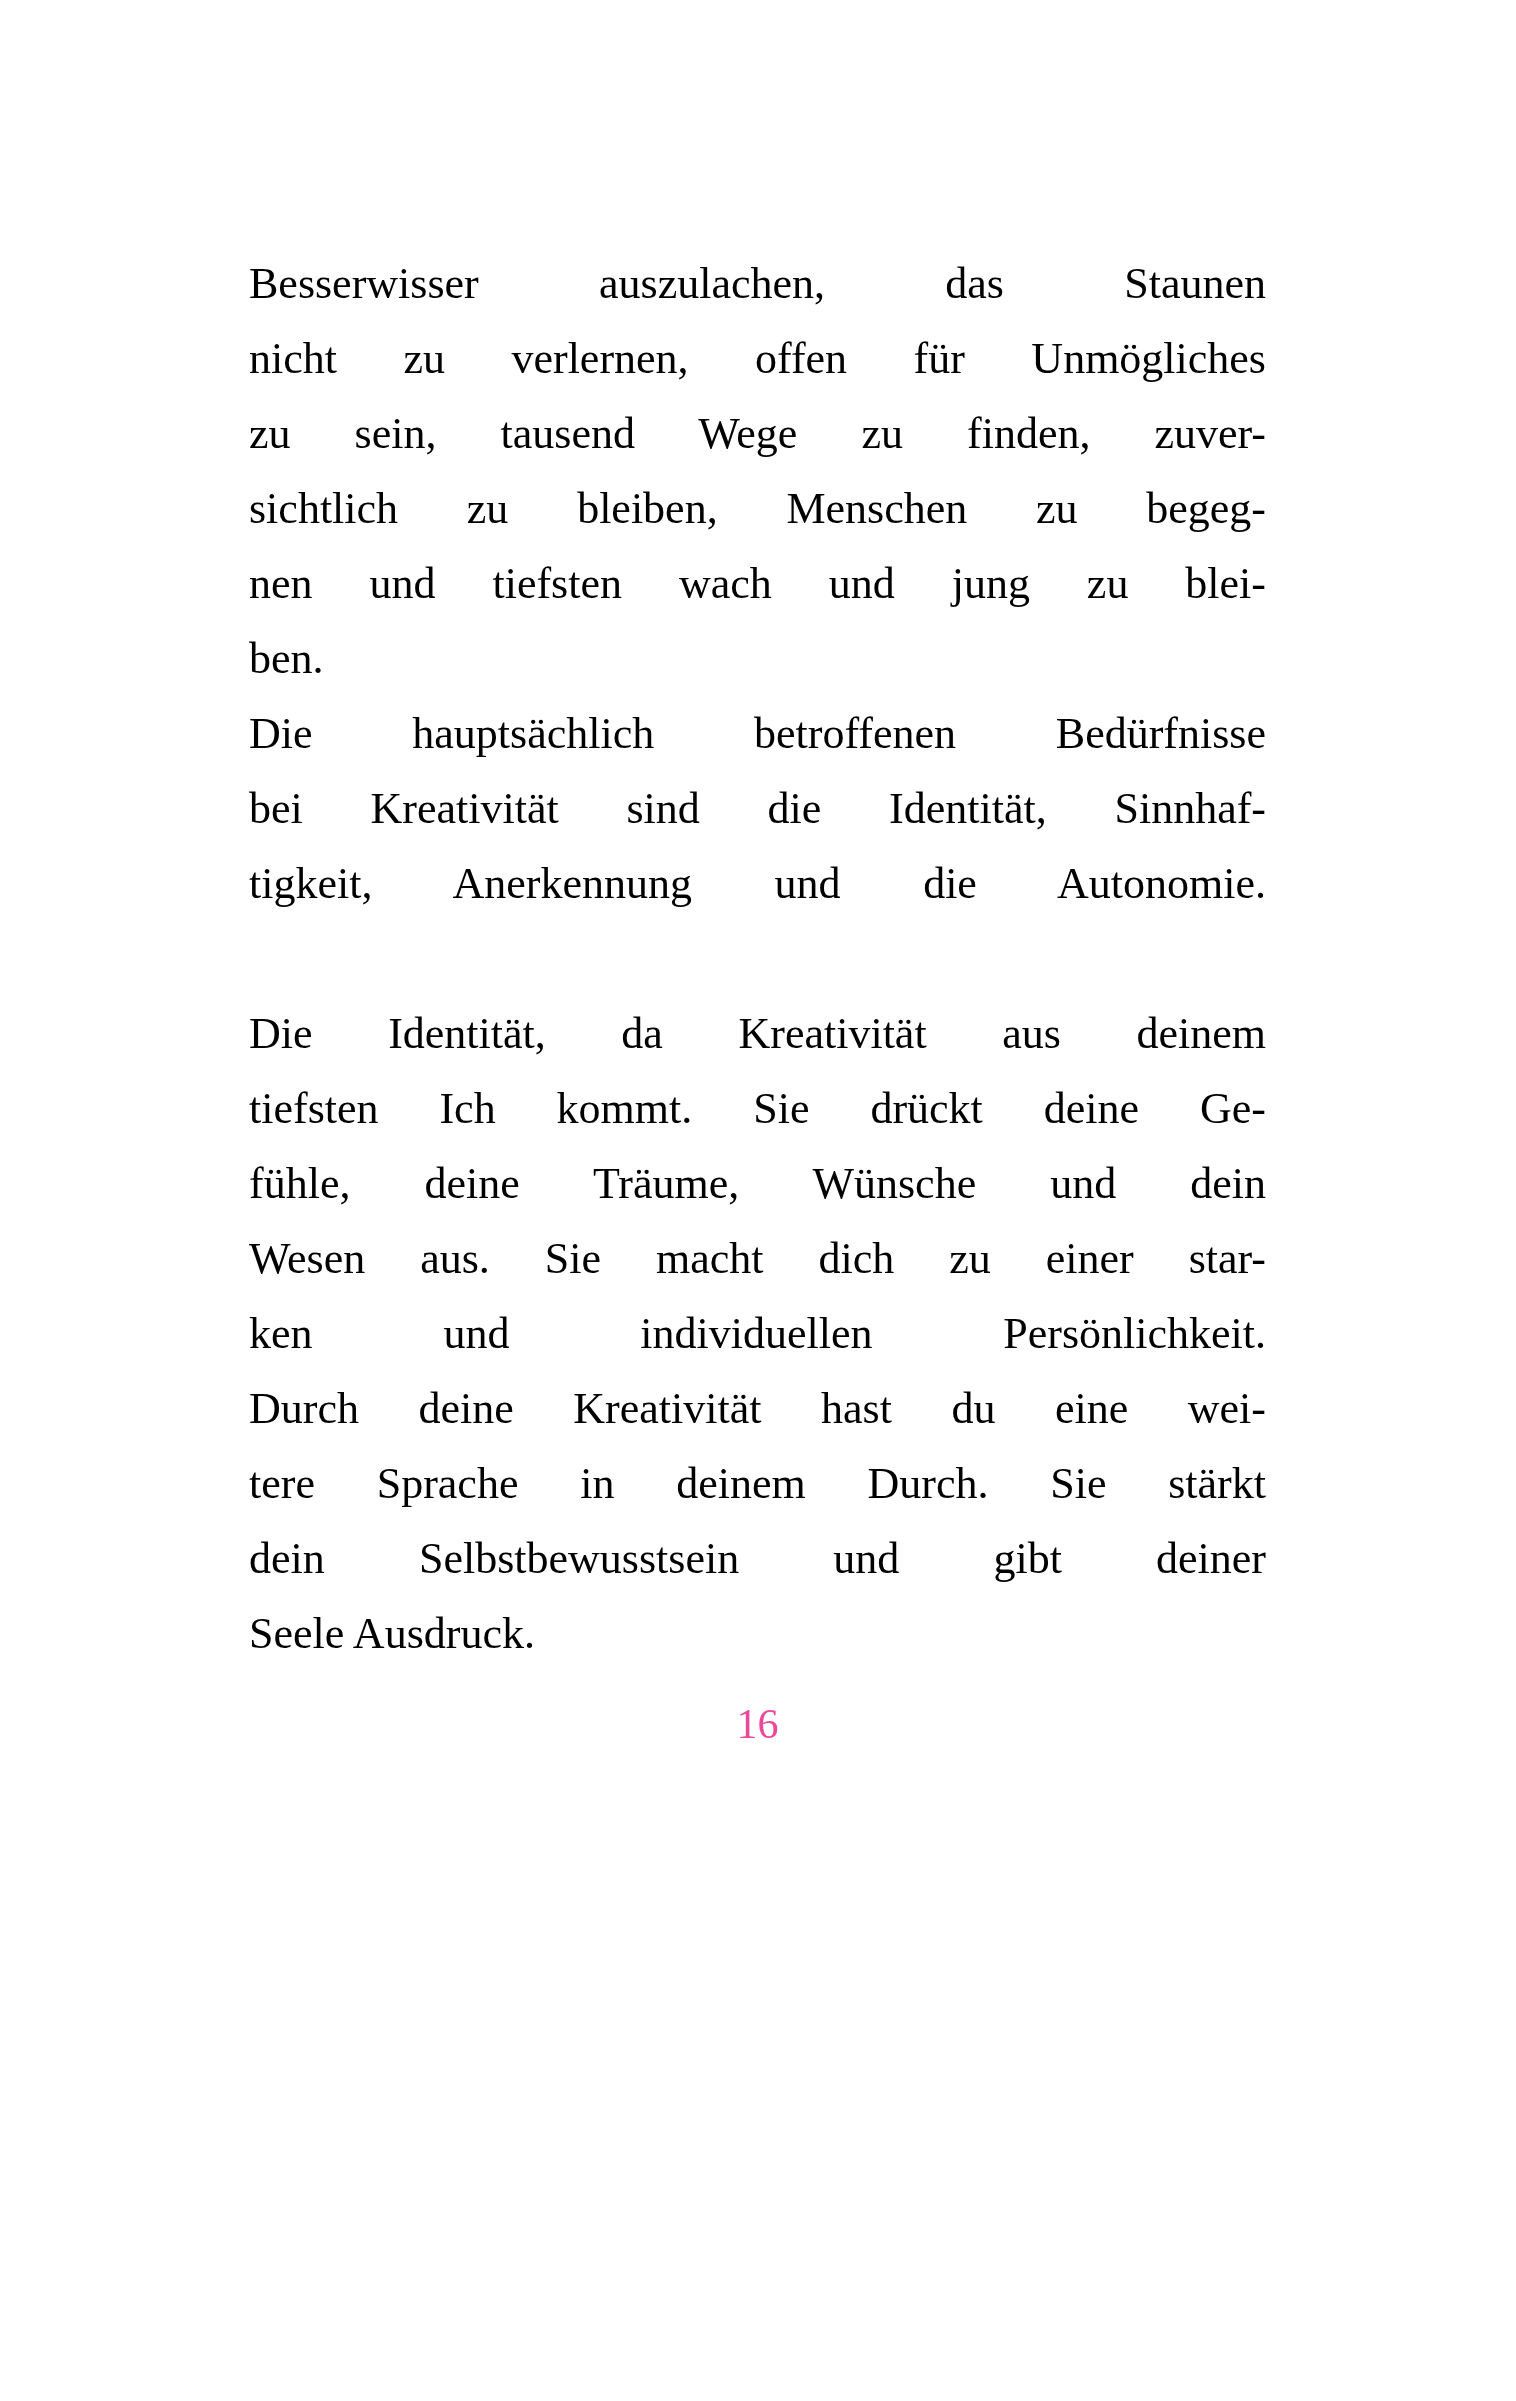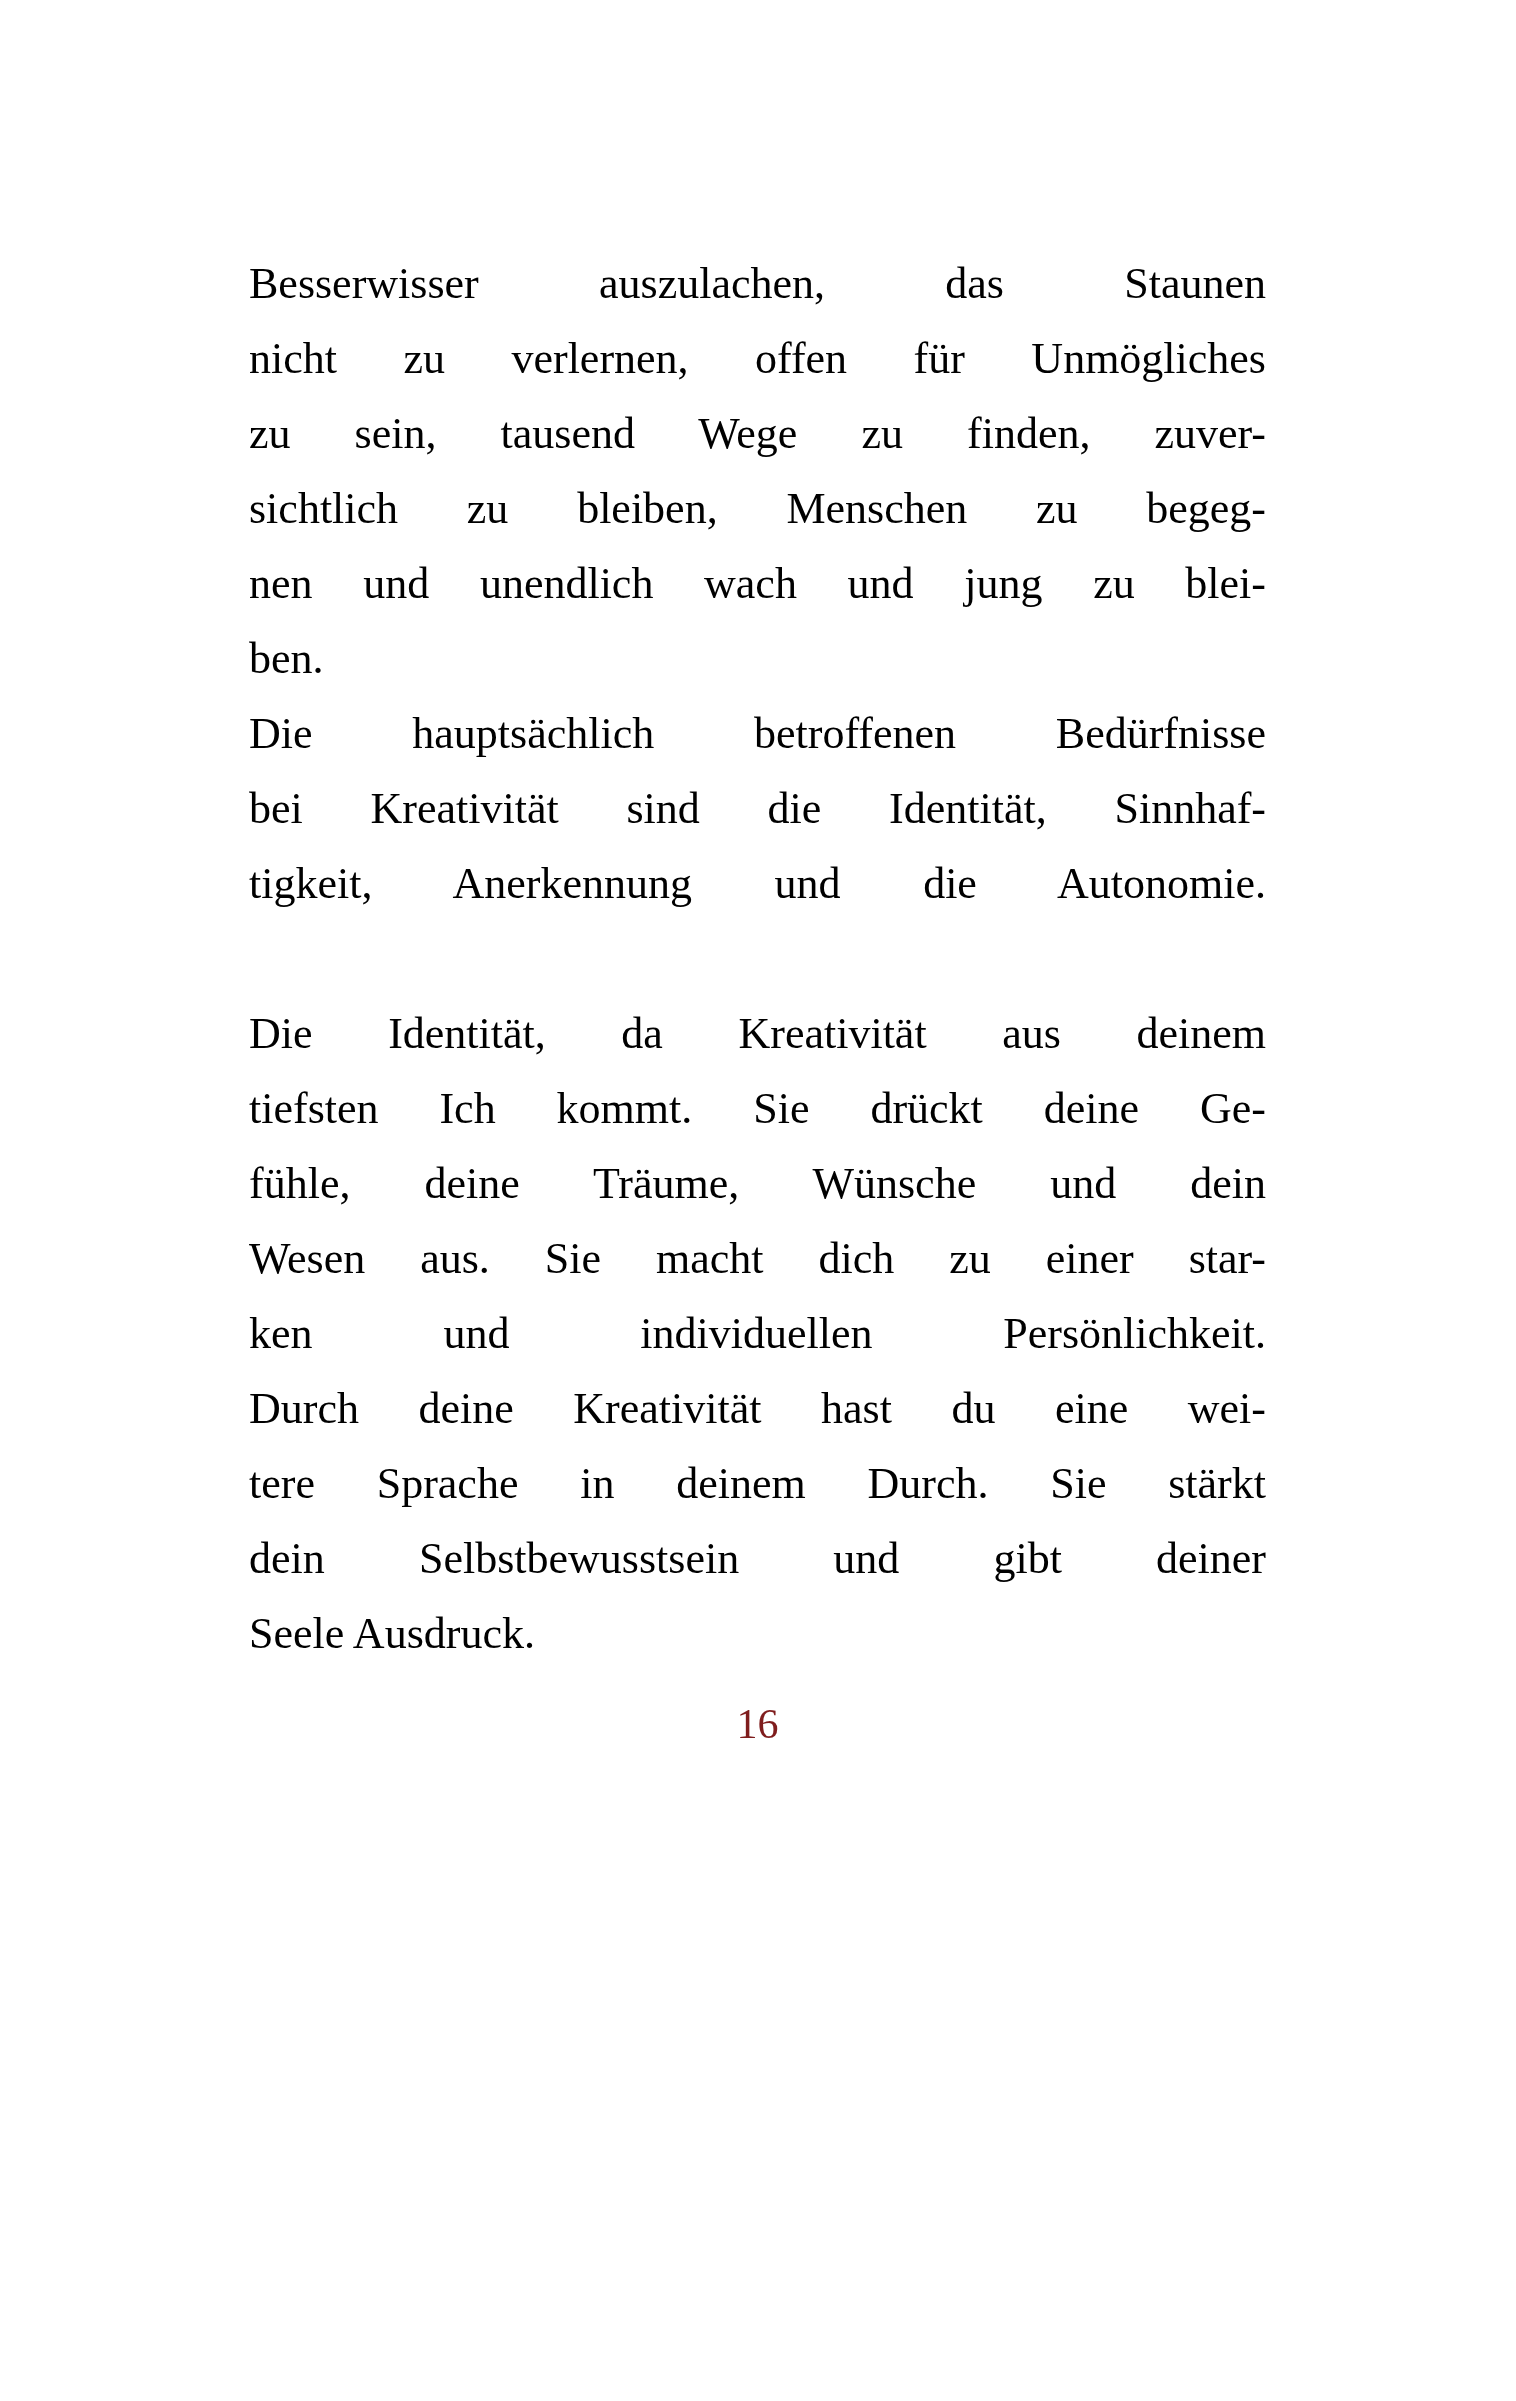--- a/index.html
+++ b/index.html
@@ -53,35 +53,35 @@
 </head>
 <body>
 
 <div class="page" style="background: rgb(255, 255, 255); color: rgb(0, 0, 0);">
   <div class="text-block" id="text-block">
       <div class="paragraph">
         <div class="line">Besserwisser auszulachen, das Staunen</div>
         <div class="line">nicht zu verlernen, offen für Unmögliches</div>
         <div class="line">zu sein, tausend Wege zu finden, zuver-</div>
         <div class="line">sichtlich zu bleiben, Menschen zu begeg-</div>
-        <div class="line">nen und unendlich wach und jung zu blei-</div>
+        <div class="line">nen und tiefsten wach und jung zu blei-</div>
         <div class="line last">ben.</div>
       </div>
       <div class="paragraph">
         <div class="line">Die hauptsächlich betroffenen Bedürfnisse</div>
         <div class="line">bei Kreativität sind die Identität, Sinnhaf-</div>
         <div class="line">tigkeit, Anerkennung und die Autonomie.</div>
       </div>
       <div class="paragraph gap">
         <div class="line">Die Identität, da Kreativität aus deinem</div>
         <div class="line">tiefsten Ich kommt. Sie drückt deine Ge-</div>
         <div class="line">fühle, deine Träume, Wünsche und dein</div>
         <div class="line">Wesen aus. Sie macht dich zu einer star-</div>
         <div class="line">ken und individuellen Persönlichkeit.</div>
         <div class="line">Durch deine Kreativität hast du eine wei-</div>
         <div class="line">tere Sprache in deinem Durch. Sie stärkt</div>
         <div class="line">dein Selbstbewusstsein und gibt deiner</div>
         <div class="line last">Seele Ausdruck.</div>
       </div>
     </div>
-  <div class="page-number" style="color: #7f1d1d;">16</div>
+  <div class="page-number" style="color: #ec4899;">16</div>
 </div>
 
 
 </body></html>

